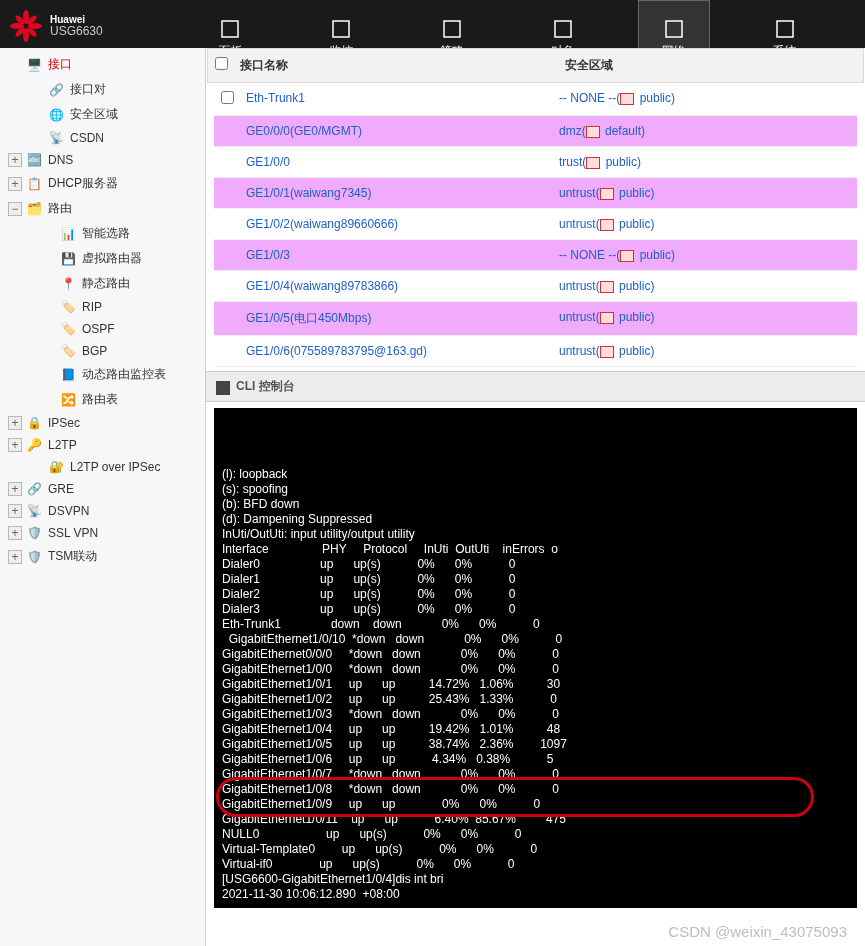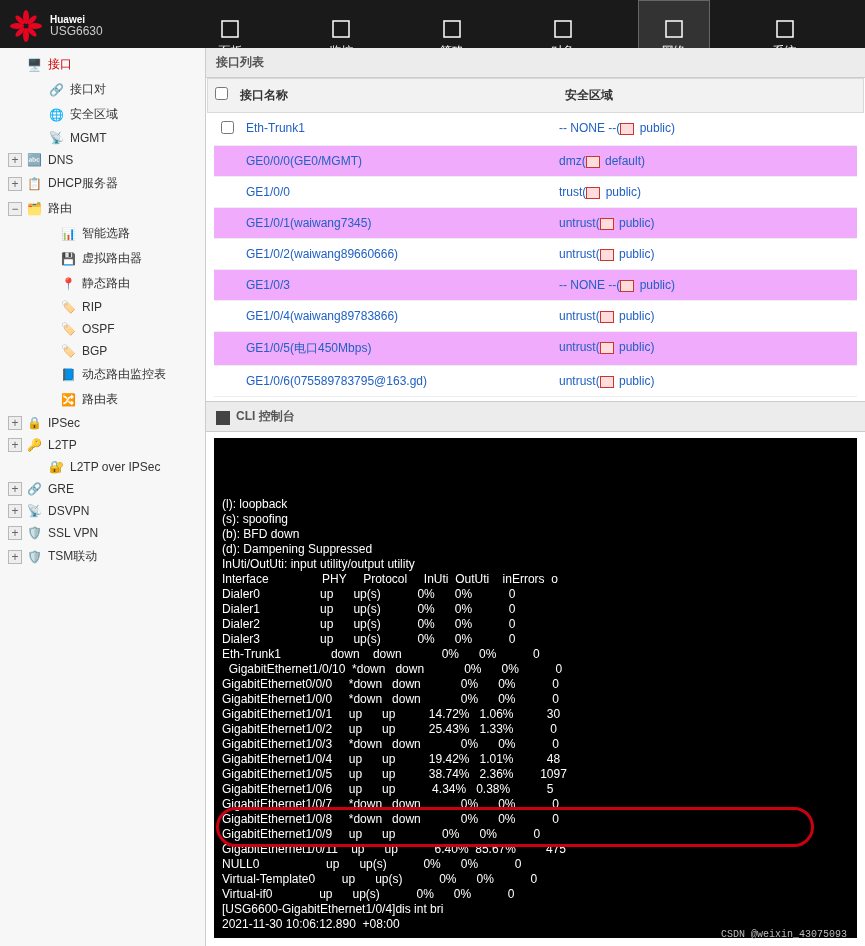--- a/index.html
+++ b/index.html
@@ -45,21 +45,21 @@
 .tbl-row.alt { background:#f0abfc; }
 .if-link { color:#2160c4; cursor:pointer; }
 .zone { color:#2160c4; }
 .zone-icon { display:inline-block; width:14px; height:12px; border:1px solid #c33; background:#fdd; vertical-align:middle; margin-right:2px; }
 
 
 .cli-title { background:#ececec; border-top:1px solid #ccc; border-bottom:1px solid #ccc; padding:6px 10px; font-weight:bold; color:#555; display:flex; align-items:flex-end; margin-top:4px; }
 .cli-title-ico { width:14px; height:14px; background:#444; margin-right:6px; }
 .cli { background:#000; color:#fff; font-family:Consolas,monospace; font-size:14px; line-height:1.25; padding:6px 8px; margin:6px 8px 0 8px; position:relative; white-space:pre; }
 .cli-hl { position:absolute; border:3px solid #cc0010; border-radius:20px; }
-.watermark { position:absolute; right:18px; bottom:6px; color:#bdbdbd; font-size:10px; font-family:Liberation Mono, monospace; }
+.watermark { position:absolute; right:18px; bottom:6px; color:#bdbdbd; font-size:15px; font-family:Liberation Sans, sans-serif; }
 </style>
 </head>
 <body>
 
 <div class="header">
   <div class="logo-area">
     <svg class="logo-flower" viewBox="0 0 32 32">
       <g fill="#e40521">
           <ellipse cx="16" cy="7" rx="3" ry="7"></ellipse>
           <ellipse cx="16" cy="25" rx="3" ry="7"></ellipse>
@@ -142,21 +142,21 @@
         <span>接口对</span>
       </div>
       <div class="tree-item tree-sub">
         <span class="tree-space"></span>
         <span class="tree-icon">🌐</span>
         <span>安全区域</span>
       </div>
       <div class="tree-item tree-sub">
         <span class="tree-space"></span>
         <span class="tree-icon">📡</span>
-        <span>MGMT</span>
+        <span>CSDN</span>
       </div>
       <div class="tree-item">
         <span class="tree-toggle">+</span>
         <span class="tree-icon">🔤</span>
         <span>DNS</span>
       </div>
       <div class="tree-item">
         <span class="tree-toggle">+</span>
         <span class="tree-icon">📋</span>
         <span>DHCP服务器</span>
@@ -237,21 +237,20 @@
         <span>SSL VPN</span>
       </div>
       <div class="tree-item">
         <span class="tree-toggle">+</span>
         <span class="tree-icon">🛡️</span>
         <span>TSM联动</span>
       </div>
     </div>
 
   <div class="main">
-    <div class="panel-title">接口列表</div>
     <div class="tbl-head">
       <div class="c1"><input type="checkbox" style=""></div>
       <div class="c2">接口名称</div>
       <div class="c3">安全区域</div>
     </div>
     <div id="tbody">
         <div class="tbl-row">
           <div class="c1"><input type="checkbox" style=""></div>
           <div class="c2"><span class="if-link">Eth-Trunk1</span></div>
           <div class="c3"><span class="zone">-- NONE --(<span class="zone-icon"></span> public)</span></div>

